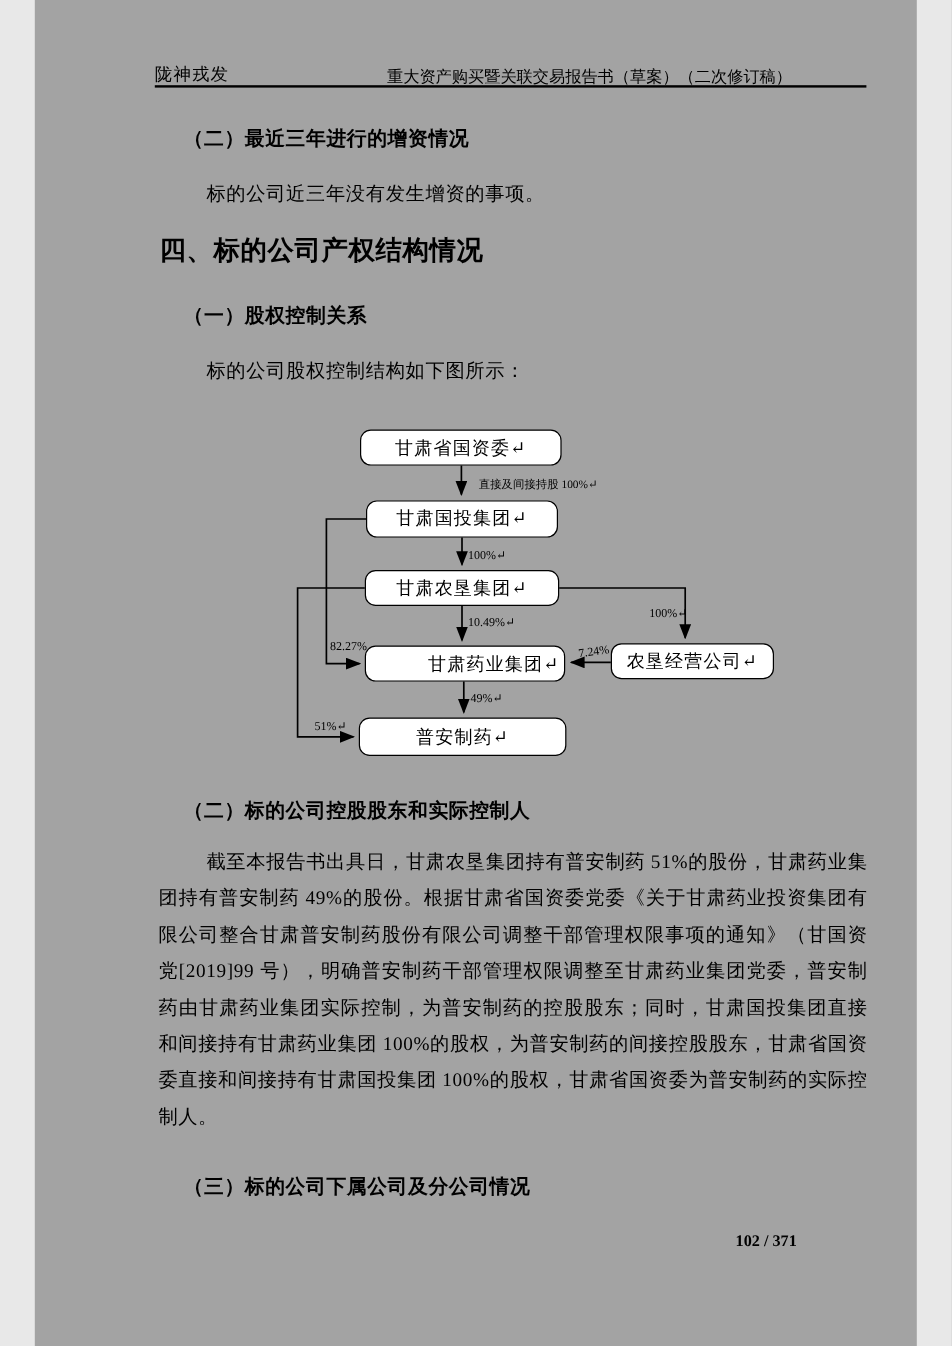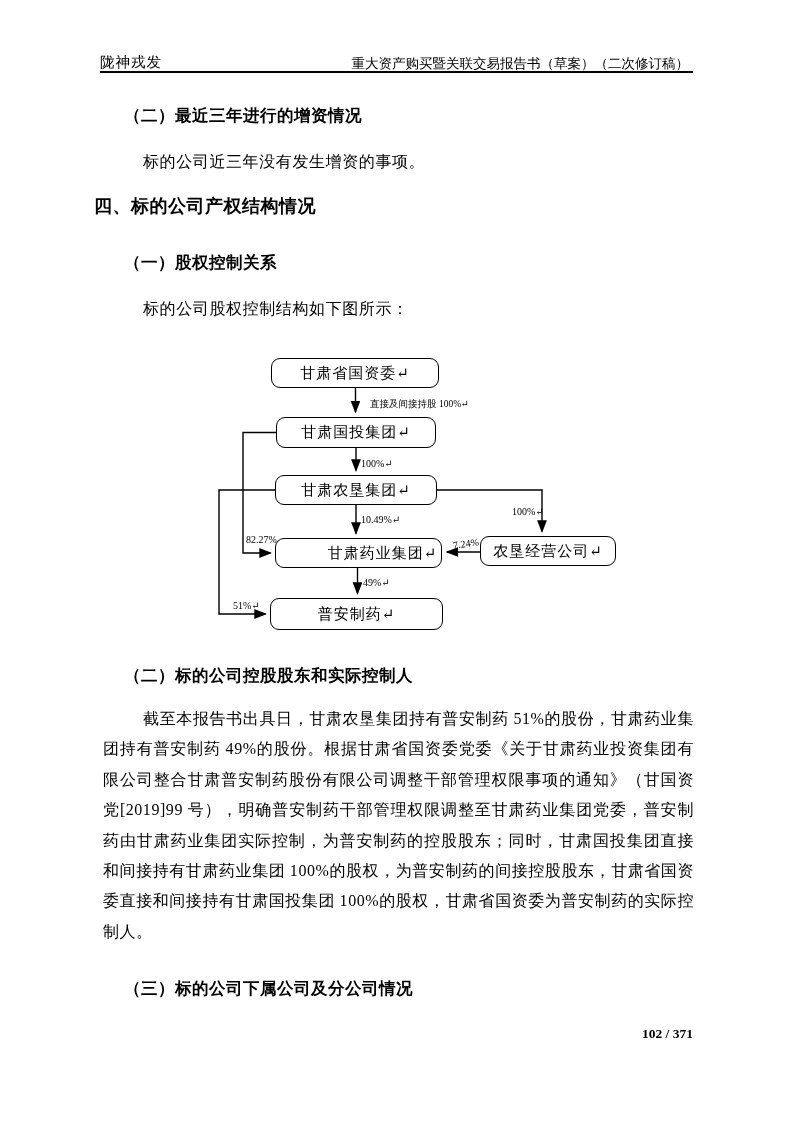--- a/index.html
+++ b/index.html
@@ -1,21 +1,21 @@
 <!DOCTYPE html>
 <html><head>
 <meta charset="utf-8">
 <style>
   * { margin:0; padding:0; box-sizing:border-box; }
   html,body { background:#e8e8e8; }
   .page {
     position:relative;
-    width:793px; height:1122px;
+    width:735px; height:1122px;
     margin:0 auto;
-    background:#ffffff;
+    background:#a3a3a3;
     font-family:"Liberation Serif","DejaVu Serif",serif;
     color:#000;
     overflow:hidden;
   }
   
   .hdr-left {
     position:absolute; left:100px; top:53px;
     font-size:14.5px; letter-spacing:1px;
   }
   .hdr-right {
@@ -28,23 +28,23 @@
     border-top:2.2px solid #000;
   }
   
   .h2 {
     position:absolute; left:124px;
     font-family:"Liberation Sans","DejaVu Sans",sans-serif;
     font-weight:bold; font-size:16.5px; letter-spacing:0.5px;
     white-space:nowrap;
   }
   .h1 {
-    position:absolute; left:94px;
+    position:absolute; left:104px;
     font-family:"Liberation Sans","DejaVu Sans",sans-serif;
-    font-weight:bold; font-size:18px; letter-spacing:0.5px;
+    font-weight:bold; font-size:22px; letter-spacing:0.5px;
     white-space:nowrap;
   }
   
   .body-line {
     position:absolute; left:103px;
     font-size:16px; letter-spacing:0.6px;
     white-space:nowrap;
   }
   .indent { padding-left:40px; }
   .para {

